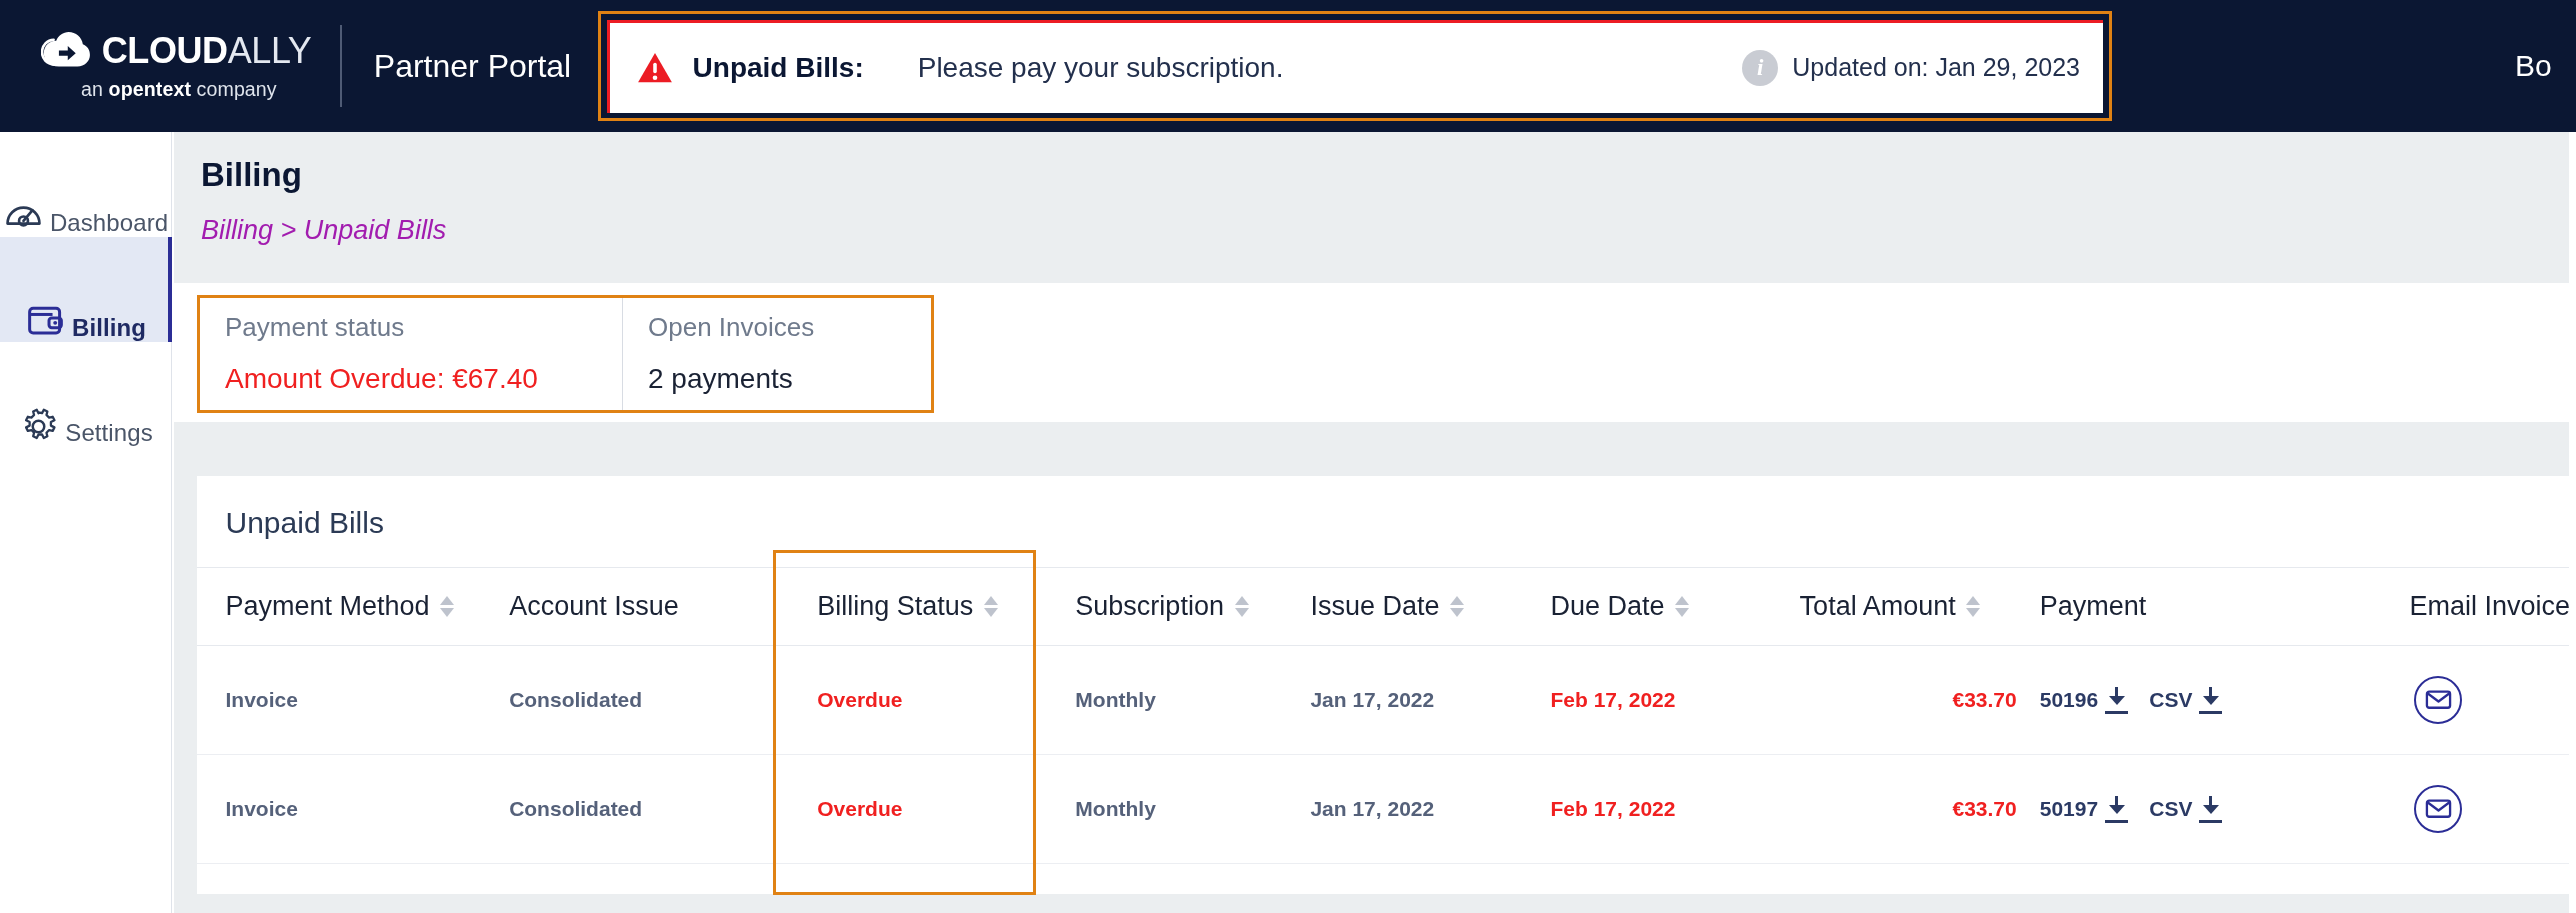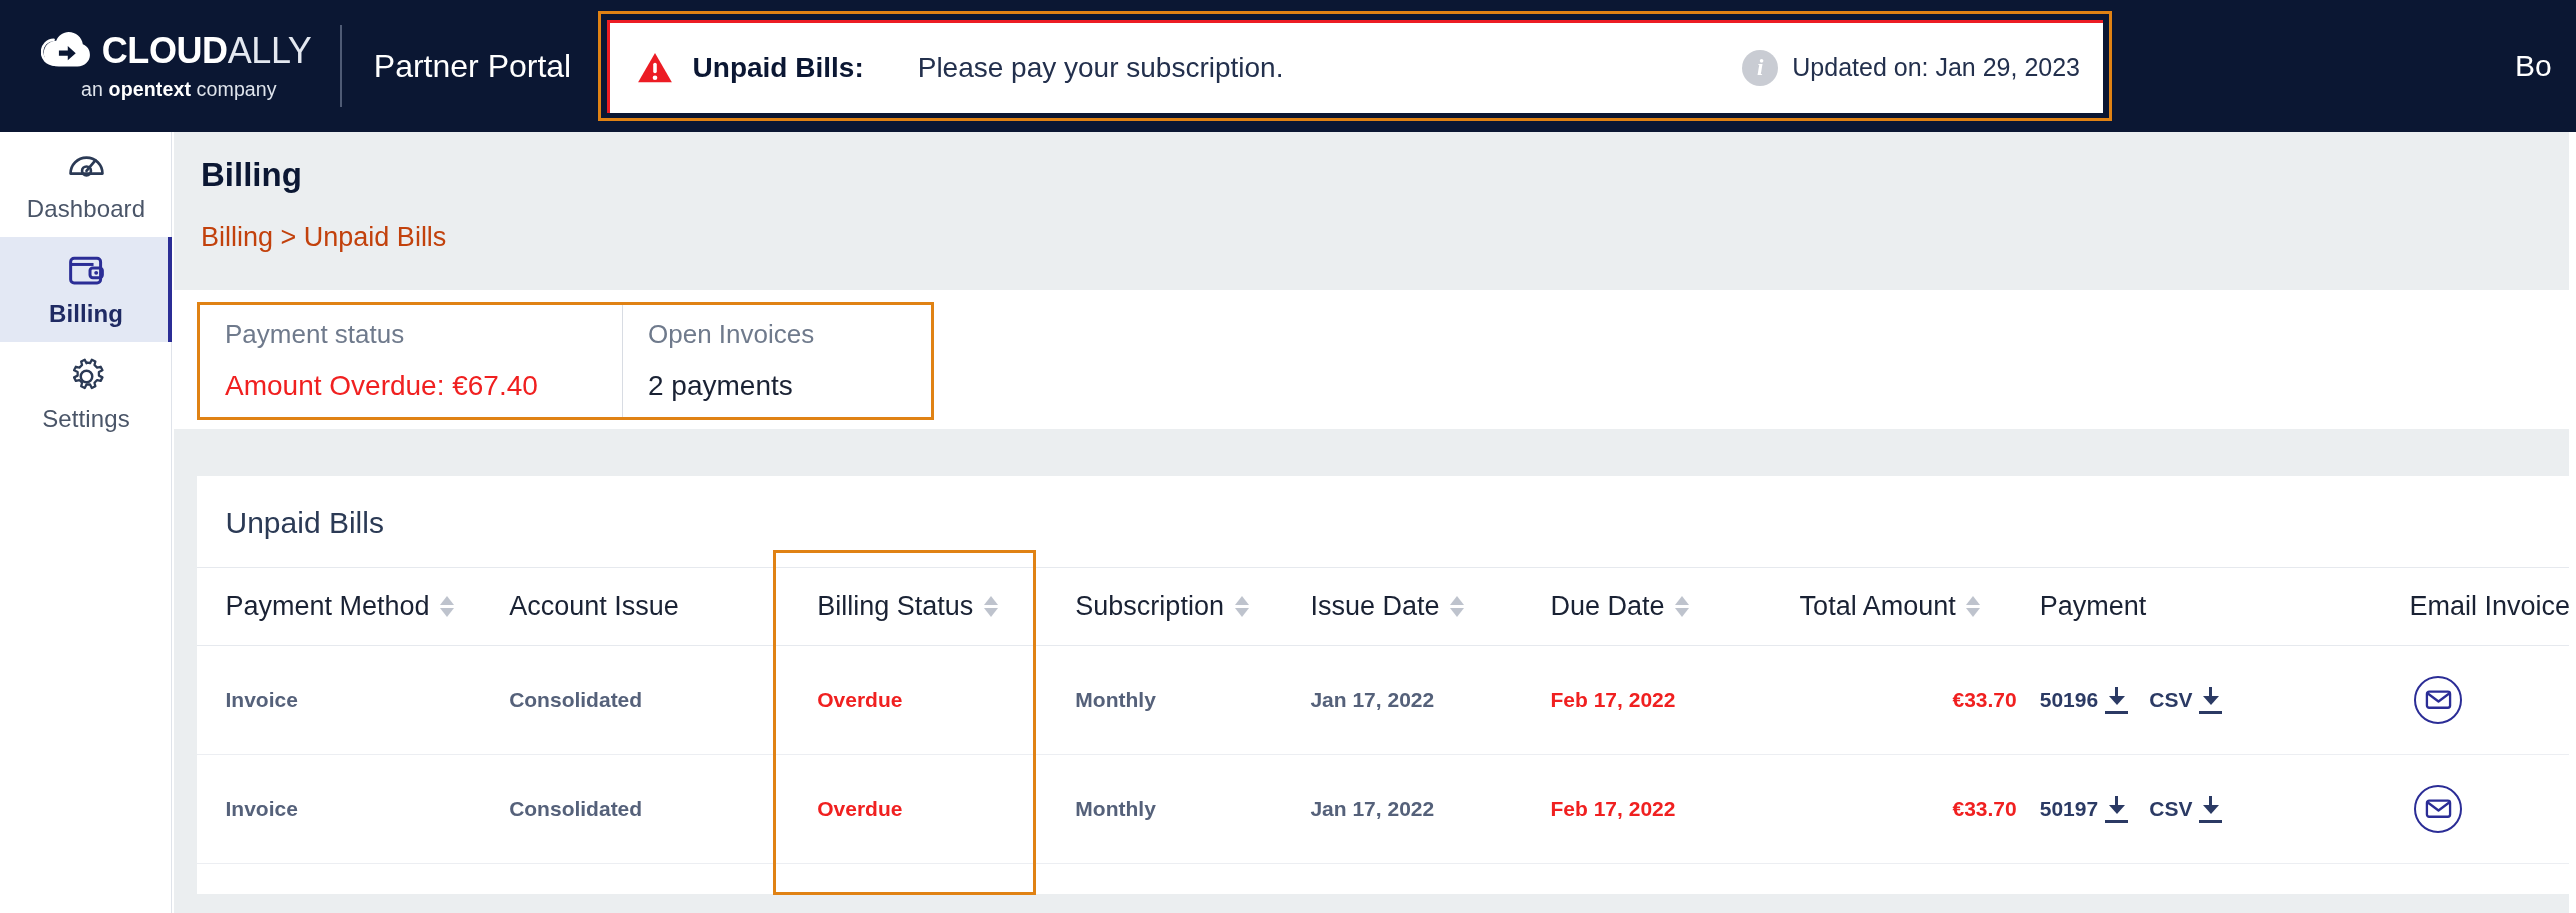--- a/index.html
+++ b/index.html
@@ -90,22 +90,22 @@
   
   .sidebar {
     position: absolute; left: 0; top: 132px;
     width: 172px; height: 782px;
     background: #ffffff;
     border-right: 1.8px solid #dfe3ea;
   }
   .nav-item {
     position: relative;
     width: 172px; height: 105px;
-    display: flex; flex-direction: column;
-    align-items: center; justify-content: center; gap: 7.1px;
+    display: flex; flex-direction: row;
+    align-items: flex-end; justify-content: center; gap: 7.1px;
     cursor: pointer;
   }
   .nav-item .ico { height: 41px; display: flex; align-items: center; justify-content: center; }
   .nav-item .lbl { font-size: 24px; color: #4a5568; letter-spacing: 0.1px; }
   .nav-item.active { background: #e3e8f4; }
   .nav-item.active::after {
     content: ""; position: absolute; right: 0; top: 0;
     width: 4.5px; height: 100%; background: #2b2d96;
   }
   .nav-item.active .lbl { color: #1f2a63; font-weight: 700; }
@@ -121,21 +121,21 @@
 
   
   .main {
     position: absolute; left: 174px; top: 132px;
     width: 2402px; height: 782px;
     background: #ebeef0;
     overflow: hidden;
   }
   .page-head { padding: 23px 0 0 27px; }
   .page-title { font-size: 33px; font-weight: 700; color: #0b1733; line-height: 1.2; }
-  .crumb { margin-top: 27px; font-size: 27px; color: #c2410c; }
+  .crumb { margin-top: 20px; font-size: 27px; color: #a21caf; font-style: italic; }
 
   
   .summary-wrap { position: relative; margin-top: 37px; height: 139px; }
   .summary-white {
     position: absolute; left: 0; top: 0;
     width: 2402px; height: 139px; background: #ffffff;
   }
   .summary-outline {
     position: absolute; left: 23px; top: 12.5px;
     width: 737px; height: 118px;

